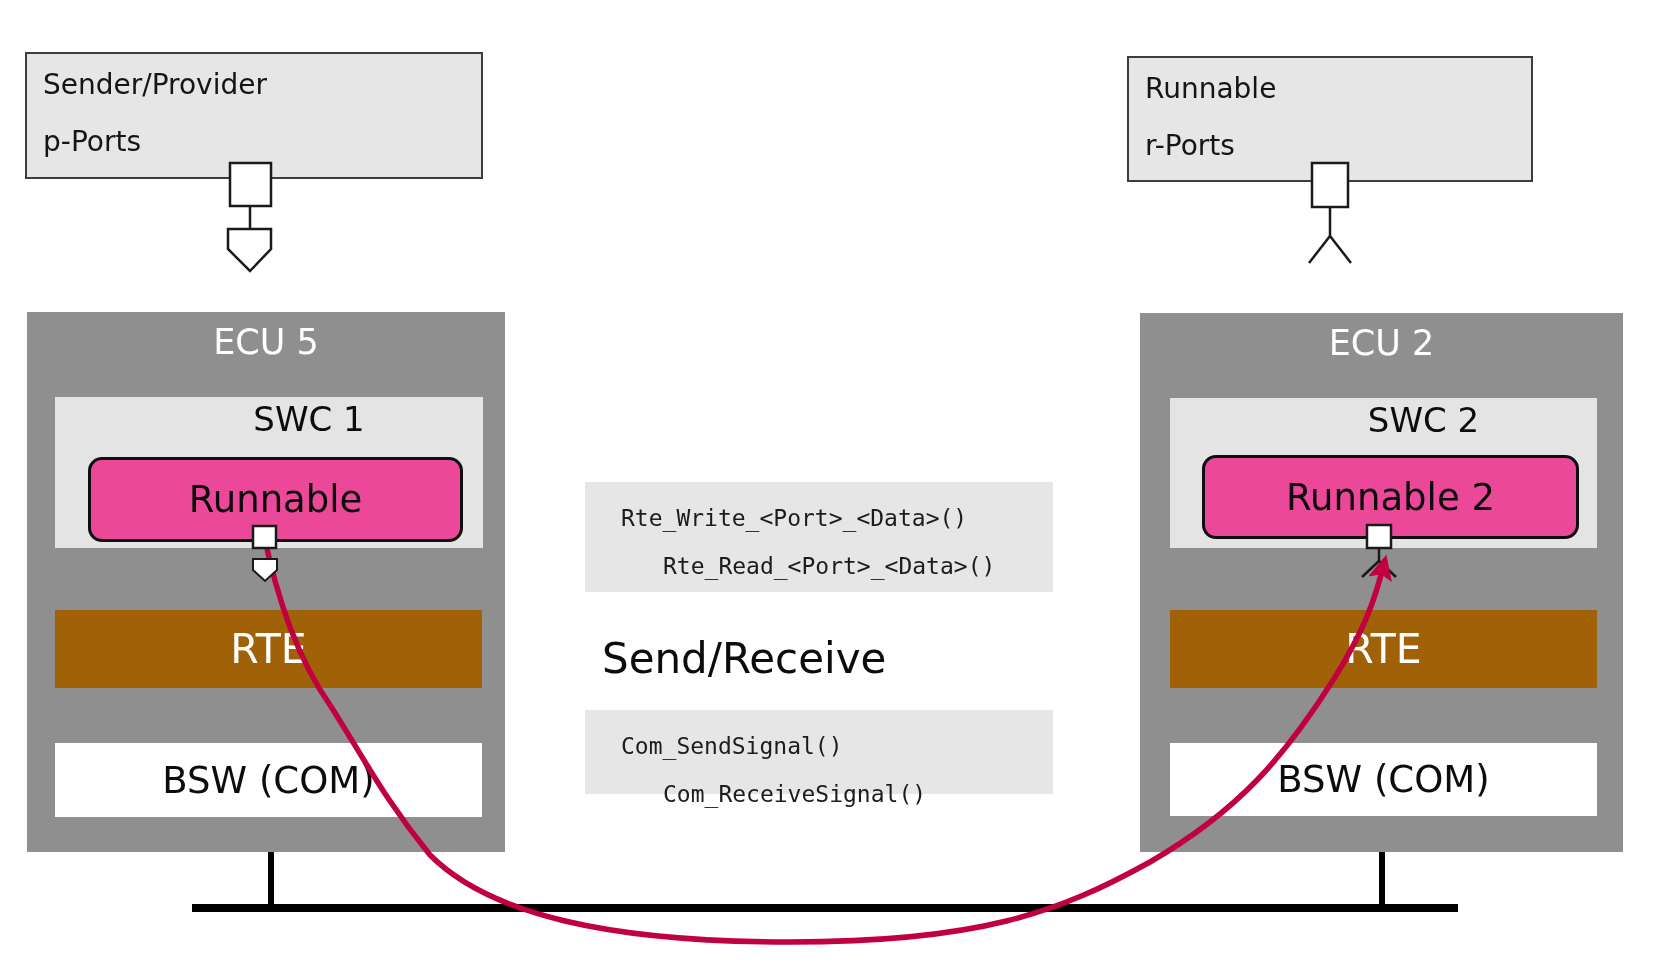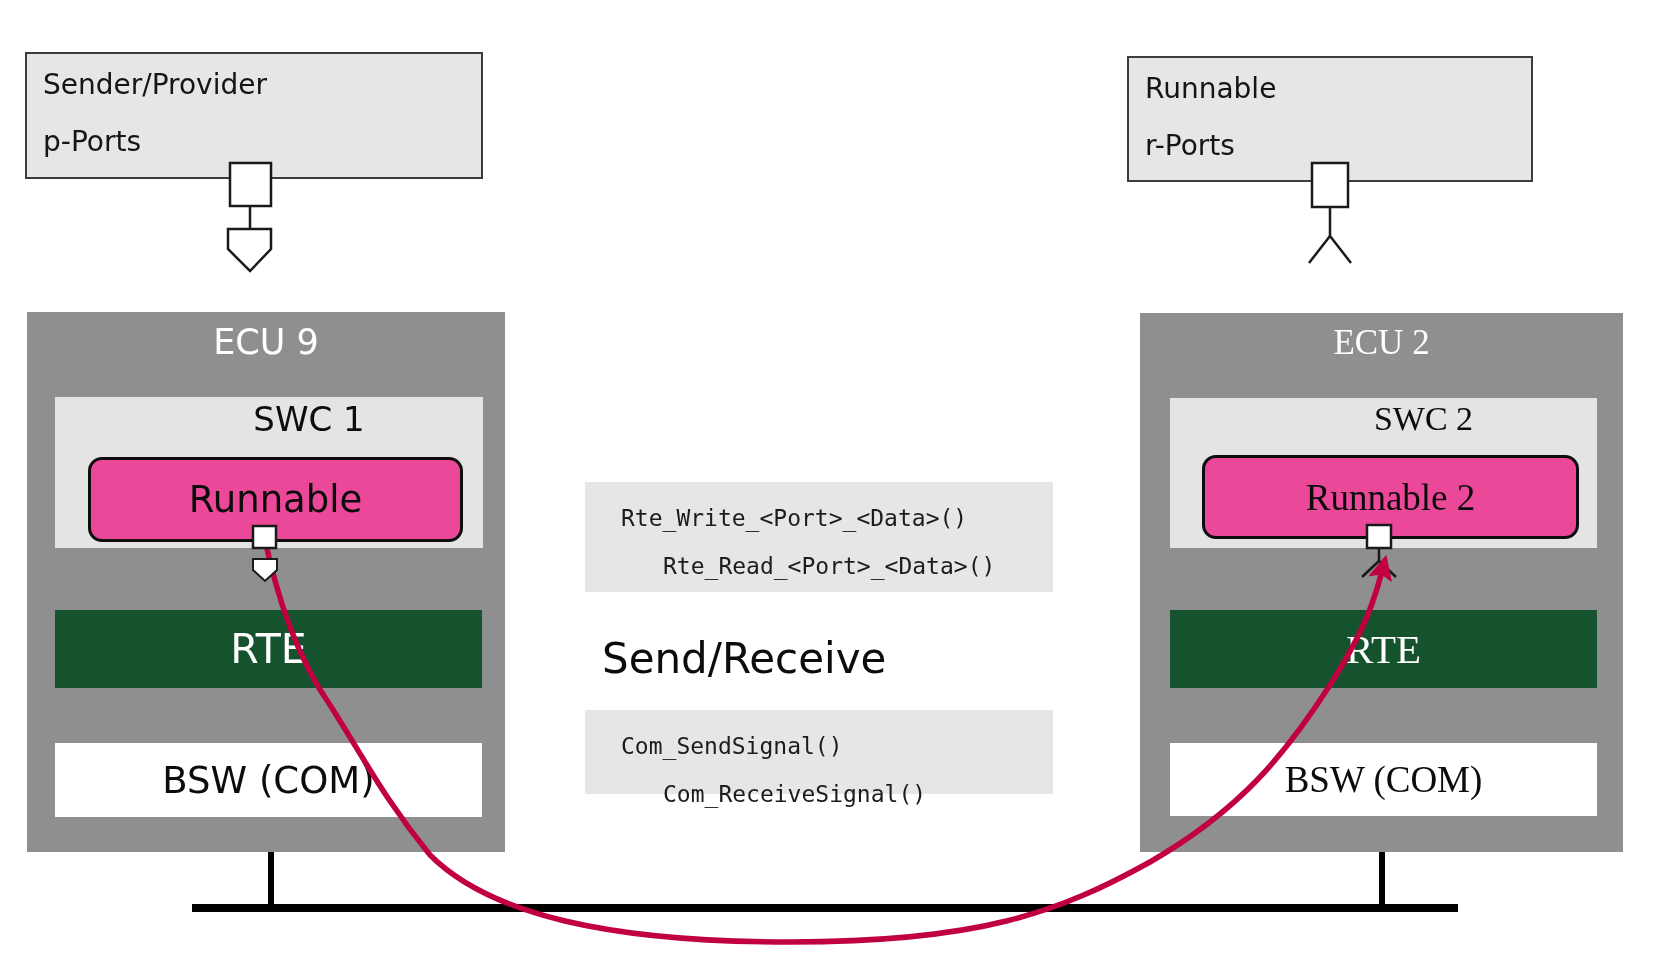--- a/index.html
+++ b/index.html
@@ -15,21 +15,21 @@
     background:#e6e6e6;border:2px solid #3d3d3d;
     display:flex;flex-direction:column;gap:24px;
     padding:14px 0 0 16px;font-size:28px;color:#151515;
   }
   #sender-box{left:25px;top:52px;width:458px;height:127px;}
   #receiver-box{left:1127px;top:56px;width:406px;height:126px;}
 
   
   .ecu{background:#8f8f8f;}
   #ecu1{left:27px;top:312px;width:478px;height:540px;}
-  #ecu2{left:1140px;top:313px;width:483px;height:539px;font-family:Liberation Serif, serif;}
+  #ecu2{left:1140px;top:313px;width:483px;height:539px;}
   .ecu-title{
     position:absolute;left:0;top:10px;width:100%;text-align:center;
     color:#ffffff;font-size:35px;
   }
 
   
   .swc{position:absolute;background:#e4e4e4;}
   #swc1{left:28px;top:85px;width:428px;height:151px;}
   #swc2{left:30px;top:85px;width:427px;height:150px;}
   .swc-title{
@@ -42,21 +42,21 @@
     position:absolute;background:#ec4899;border:3px solid #0e0e0e;border-radius:14px;
     display:flex;align-items:center;justify-content:center;font-size:37px;color:#0c0c0c;
   }
   #runnable1{left:33px;top:60px;width:369px;height:79px;}
   #runnable2{left:32px;top:57px;width:371px;height:78px;}
 
   
   .bar{
     position:absolute;display:flex;align-items:center;justify-content:center;
   }
-  .rte-bar{background:#14532d;color:#ffffff;font-size:41px;}
+  .rte-bar{background:#a16207;color:#ffffff;font-size:41px;}
   .bsw-bar{background:#ffffff;color:#0c0c0c;font-size:37px;margin-top:20px;}
   #rte1{left:28px;top:298px;width:427px;height:78px;}
   #bsw1{left:28px;top:411px;width:427px;height:74px;}
   #rte2{left:30px;top:297px;width:427px;height:78px;}
   #bsw2{left:30px;top:410px;width:427px;height:73px;}
 
   
   .code-box{
     background:#e6e6e6;font-family:"DejaVu Sans Mono","Liberation Mono",monospace;
     font-size:23px;color:#1c1c1c;line-height:48px;padding:12px 0 0 36px;
@@ -87,21 +87,21 @@
     <span>Sender/Provider</span>
     <span>p-Ports</span>
   </div>
 
   <div class="abs label-box" id="receiver-box">
     <span>Runnable</span>
     <span>r-Ports</span>
   </div>
 
   <div class="abs ecu" id="ecu1">
-    <div class="ecu-title">ECU 9</div>
+    <div class="ecu-title">ECU 5</div>
     <div class="swc" id="swc1">
       <div class="swc-title">SWC 1</div>
       <div class="runnable" id="runnable1">
         <span>Runnable</span>
       </div>
     </div>
     <div class="bar rte-bar" id="rte1">
       <span>RTE</span>
     </div>
     <div class="bar bsw-bar" id="bsw1">

